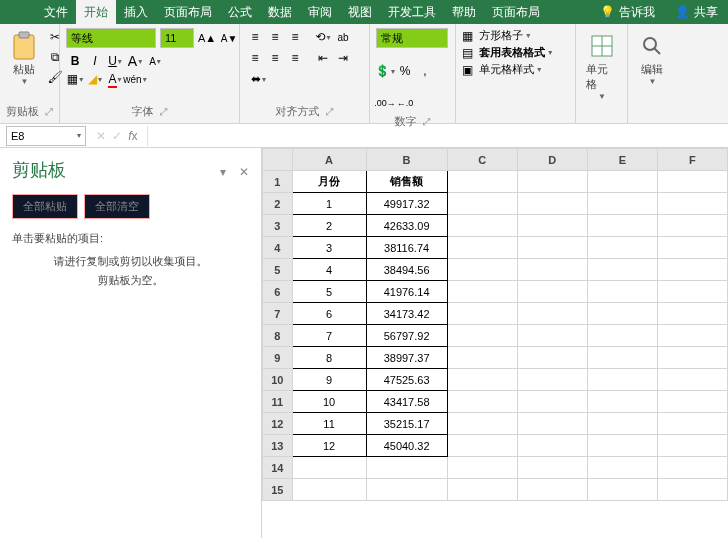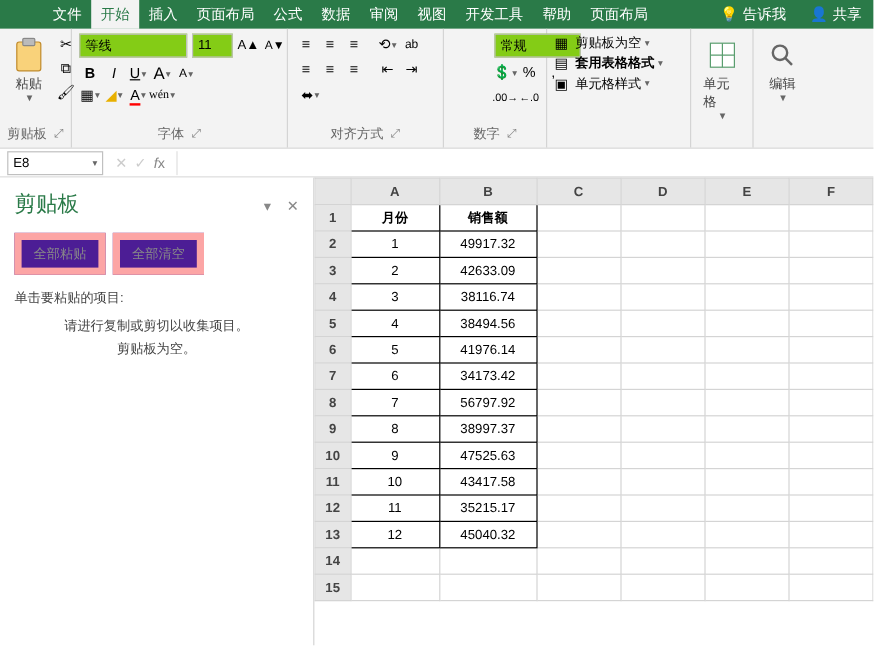--- a/index.html
+++ b/index.html
@@ -25,21 +25,21 @@
 .drop { font-size: 8px; color: #666; margin-left: 1px; }
 .launcher { font-size: 10px; color: #888; margin-left: 4px; }
 .namebox-row { height: 24px; border-bottom: 1px solid #d4d4d4; display: flex; align-items: center; background: #fff; }
 .namebox { width: 80px; height: 20px; border: 1px solid #c0c0c0; margin-left: 6px; padding: 0 4px; font-size: 11px; display: flex; align-items: center; justify-content: space-between; }
 .fxicons { display: flex; gap: 6px; padding: 0 10px; color: #888; }
 .fxbar { flex: 1; height: 20px; border-left: 1px solid #e0e0e0; padding: 0 6px; display: flex; align-items: center; }
 .workspace { display: flex; height: calc(538px - 24px - 100px - 24px); }
 .pane { width: 262px; border-right: 1px solid #d4d4d4; padding: 10px 12px; background: #fff; }
 .pane h2 { font-size: 18px; font-weight: normal; color: #2a7a48; margin-bottom: 12px; display: flex; justify-content: space-between; align-items: center; }
 .pane .pbtns { display: flex; gap: 6px; margin-bottom: 12px; }
-.pane .pbtn { border: 6px solid #fca5a5; background: #4c1d95; padding: 4px 10px; font-size: 11px; color: #888; cursor: pointer; }
+.pane .pbtn { border: 1px solid #fca5a5; background: #0f172a; padding: 4px 10px; font-size: 11px; color: #888; cursor: pointer; }
 .pane .ptxt { font-size: 11px; color: #444; margin-bottom: 8px; }
 .pane .pmsg { font-size: 11px; color: #444; text-align: center; margin: 4px 0; }
 .grid { flex: 1; overflow: hidden; position: relative; }
 .gtable { border-collapse: collapse; }
 .gtable th, .gtable td { border: 1px solid #d4d4d4; font-size: 11px; text-align: center; height: 22px; }
 .gtable .rowhdr { background: #e6e6e6; width: 30px; color: #444; }
 .gtable .colhdr { background: #e6e6e6; color: #444; }
 .gtable .colA { width: 76px; }
 .gtable .colB { width: 82px; }
 .gtable .colC, .gtable .colD, .gtable .colE, .gtable .colF { width: 72px; }
@@ -147,21 +147,21 @@
           </div>
         <div class="smallbtn">
             <span style="color:#e8b000;">◢</span>
             <span class="drop">▾</span>
           </div>
         <div class="smallbtn">
             <span><span style="border-bottom:2px solid red;">A</span></span>
             <span class="drop">▾</span>
           </div>
         <div class="smallbtn">
-            <span style="font-size:10px;font-family:Liberation Serif, serif;">wén</span>
+            <span style="font-size:10px;">wén</span>
             <span class="drop">▾</span>
           </div>
       </div>
     </div>
     <div class="glabel">
         <span>字体</span>
         <span class="launcher">⤢</span>
       </div>
   </div>
 
@@ -211,21 +211,21 @@
           </div>
       </div>
     </div>
     <div class="glabel">
         <span>对齐方式</span>
         <span class="launcher">⤢</span>
       </div>
   </div>
 
   <div class="rgroup" style="width:86px;">
-    <div class="gbody" style="flex-direction:column;gap:3px;margin-left:36px;">
+    <div class="gbody" style="flex-direction:column;gap:14px;">
       <input class="fontsel" style="width: 72px;" value="常规">
       <div class="btnrow">
         <div class="smallbtn">
             <span>💲</span>
             <span class="drop">▾</span>
           </div>
         <div class="smallbtn">
             <span>%</span>
           </div>
         <div class="smallbtn">
@@ -244,21 +244,21 @@
     <div class="glabel">
         <span>数字</span>
         <span class="launcher">⤢</span>
       </div>
   </div>
 
   <div class="rgroup" style="width:120px;">
     <div class="gbody" style="flex-direction:column;gap:2px;">
       <div class="btnrow" style="cursor:pointer;">
         <span>▦</span>
-        <span style="font-size:11px;margin-left:4px;">剪贴板为空</span>
+        <span style="font-size:11px;margin-left:4px;">方形格子</span>
           <span class="drop">▾</span>
       </div>
       <div class="btnrow" style="cursor:pointer;">
         <span>▤</span>
         <span style="font-size:11px;margin-left:4px;font-weight:bold;">套用表格格式</span>
           <span class="drop">▾</span>
       </div>
       <div class="btnrow" style="cursor:pointer;">
         <span>▣</span>
         <span style="font-size:11px;margin-left:4px;">单元格样式</span>

